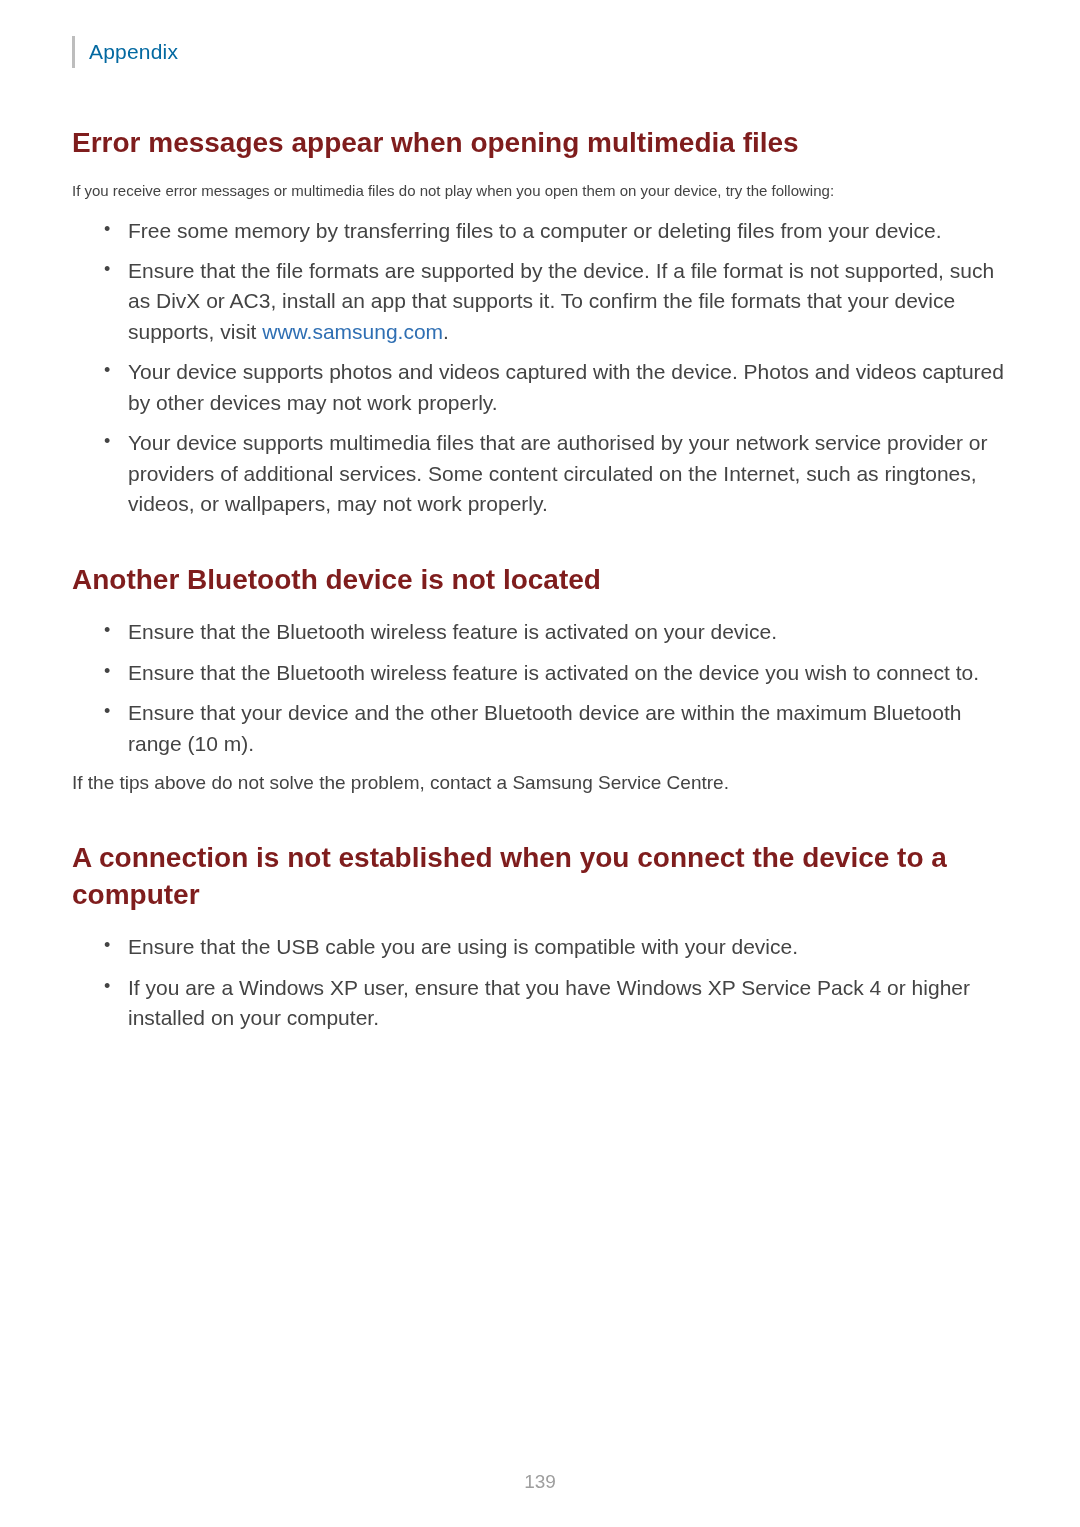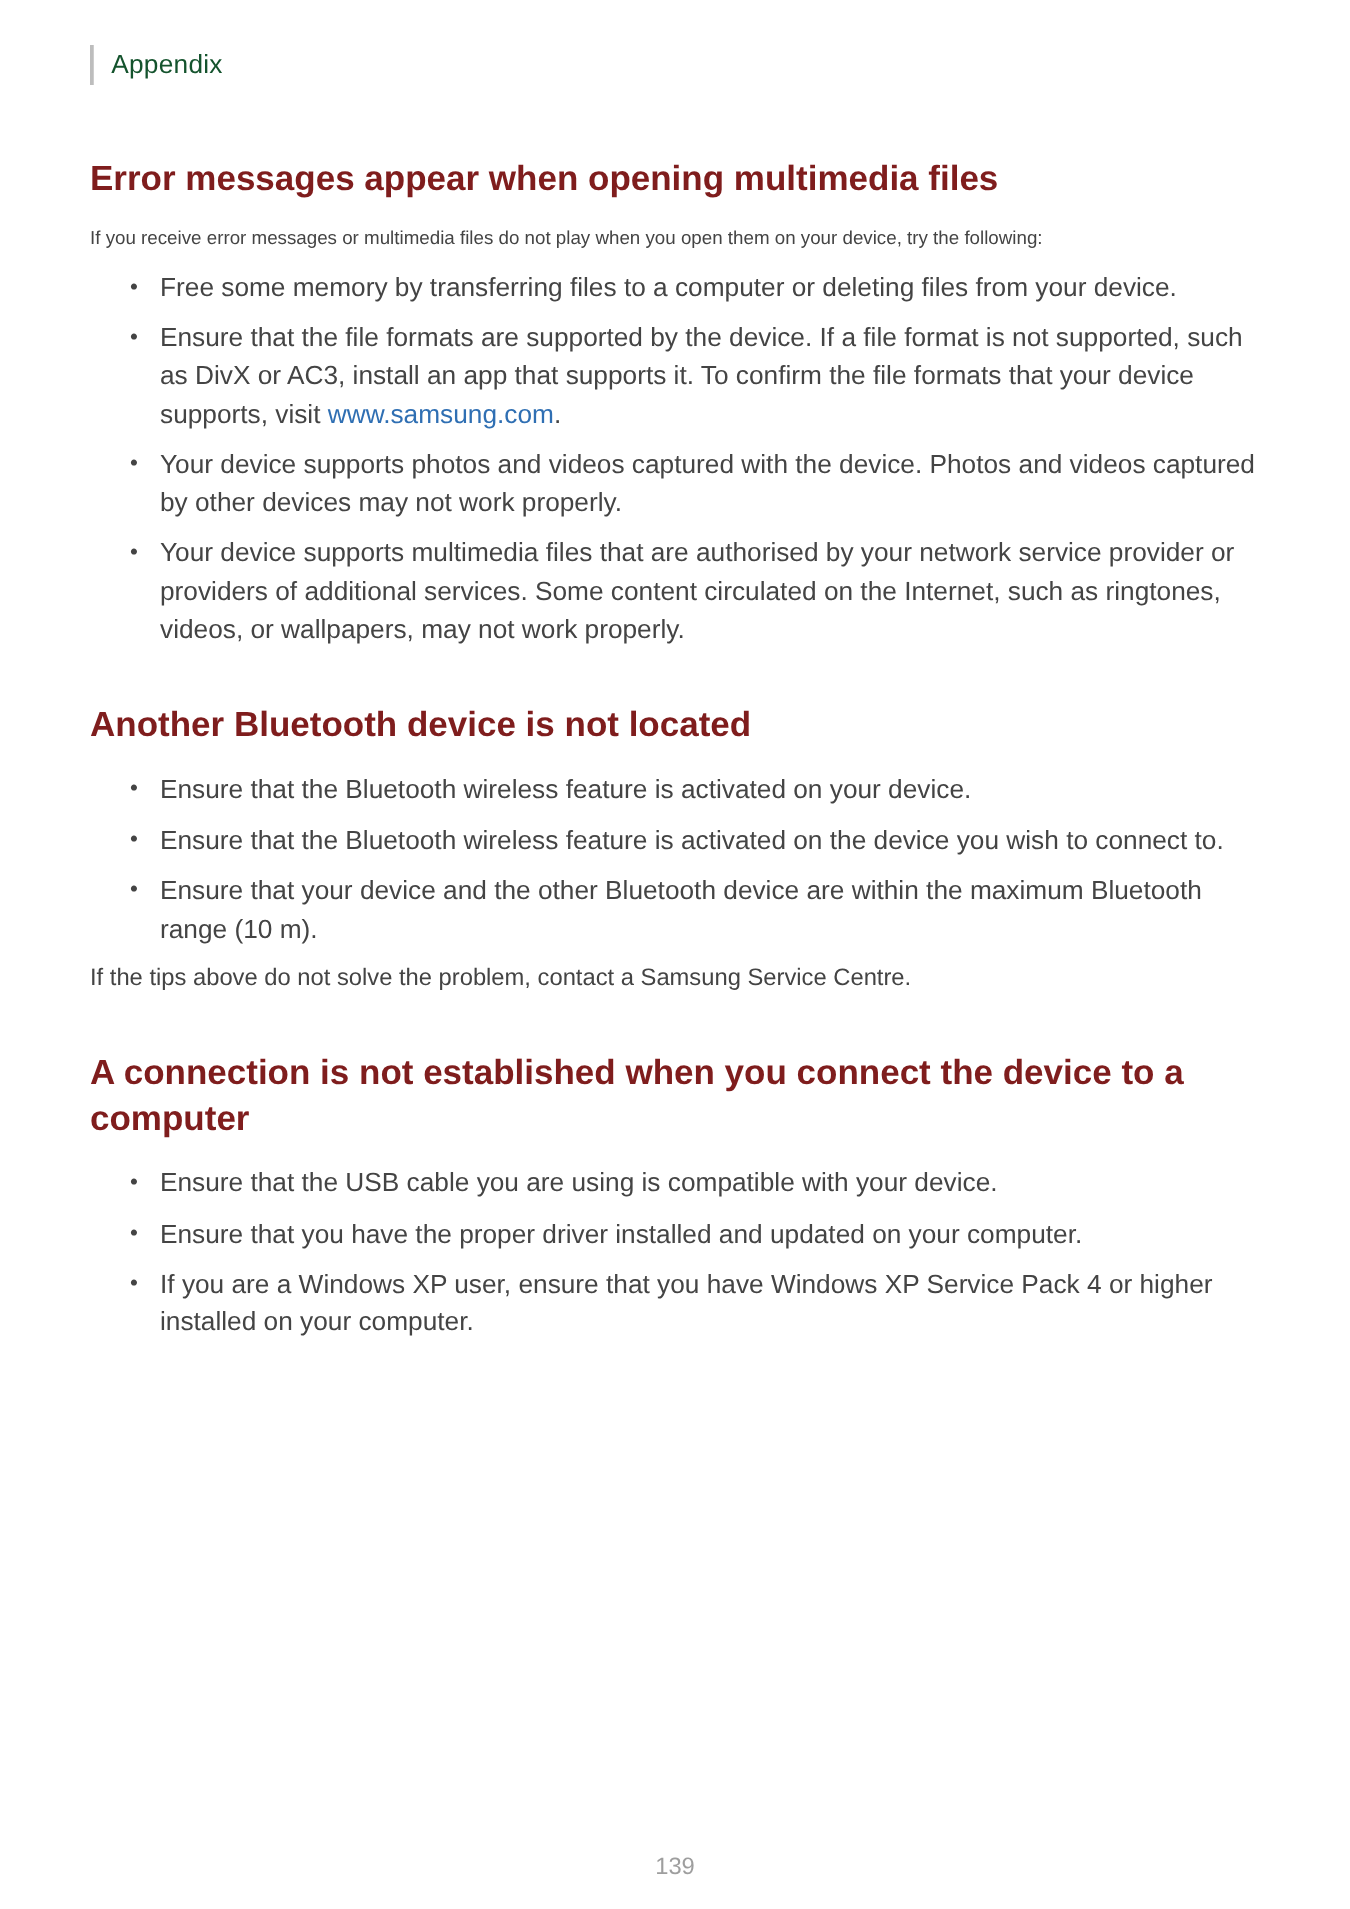--- a/index.html
+++ b/index.html
@@ -24,21 +24,21 @@
     margin-bottom: 56px;
     padding-left: 0;
   }
   .header-tick {
     width: 3px;
     height: 32px;
     background: #bdbdbd;
     margin-right: 14px;
   }
   .header-label {
-    color: #14532d;
+    color: #0369a1;
     font-size: 21px;
     letter-spacing: 0.2px;
   }
   .section-heading {
     color: #7f1d1d;
     font-size: 28px;
     font-weight: 700;
     margin-bottom: 18px;
     line-height: 1.35;
   }
@@ -76,21 +76,21 @@
     margin-bottom: 42px;
   }
   .closing {
     font-size: 19px;
     color: #444444;
     line-height: 1.45;
     margin-top: 4px;
   }
   .page-number {
     position: absolute;
-    bottom: 22px;
+    bottom: 34px;
     left: 0;
     right: 0;
     text-align: center;
     color: #9e9e9e;
     font-size: 19px;
   }
 </style>
 </head>
 <body>
 
@@ -121,20 +121,19 @@
       <li><span>Ensure that the Bluetooth wireless feature is activated on the device you wish to connect to.</span></li>
       <li><span>Ensure that your device and the other Bluetooth device are within the maximum Bluetooth range (10 m).</span></li>
     </ul>
     <p class="closing">If the tips above do not solve the problem, contact a Samsung Service Centre.</p>
   </div>
 
   <div class="block">
     <h2 class="section-heading">A connection is not established when you connect the device to a computer</h2>
     <ul class="bullets">
       <li><span>Ensure that the USB cable you are using is compatible with your device.</span></li>
-      <li><span>Ensure that you have the proper driver installed and updated on your computer.</span></li>
       <li><span>If you are a Windows XP user, ensure that you have Windows XP Service Pack 4 or higher installed on your computer.</span></li>
     </ul>
   </div>
 
 </div>
 
 <div class="page-number">139</div>
 
 </body></html>

